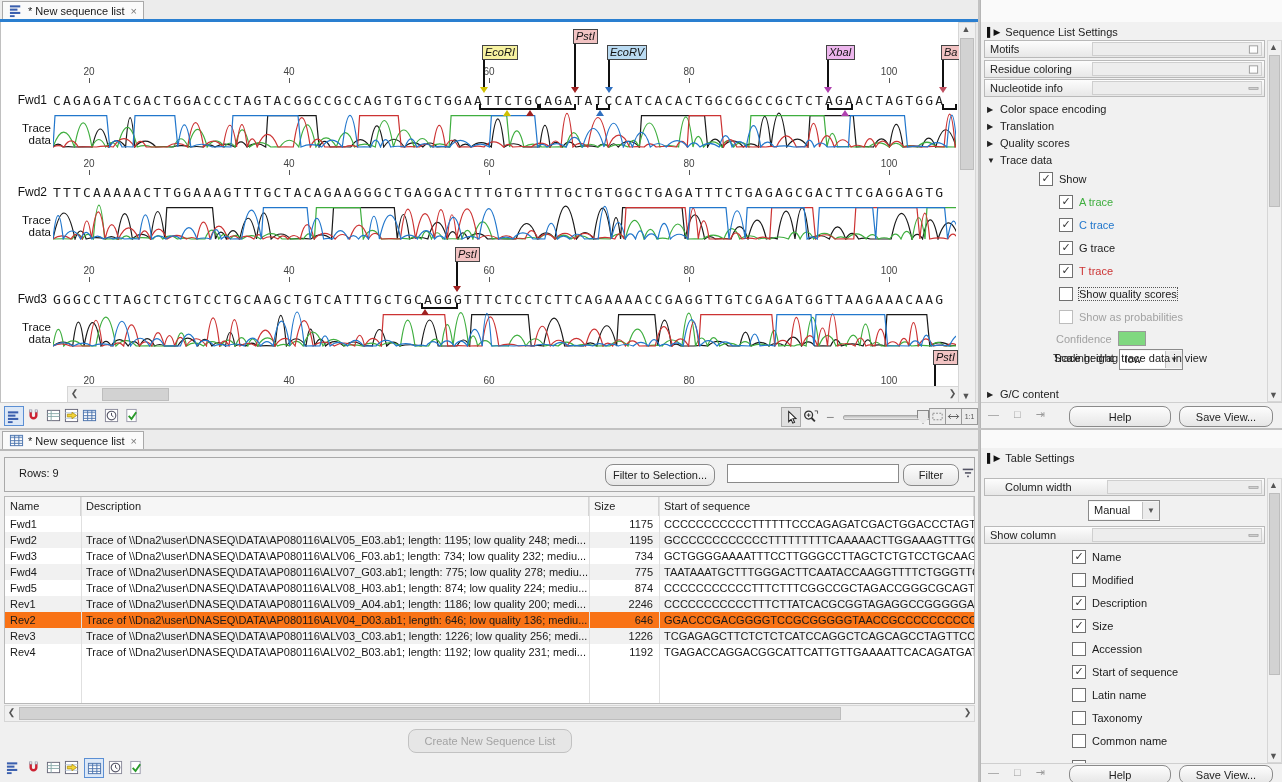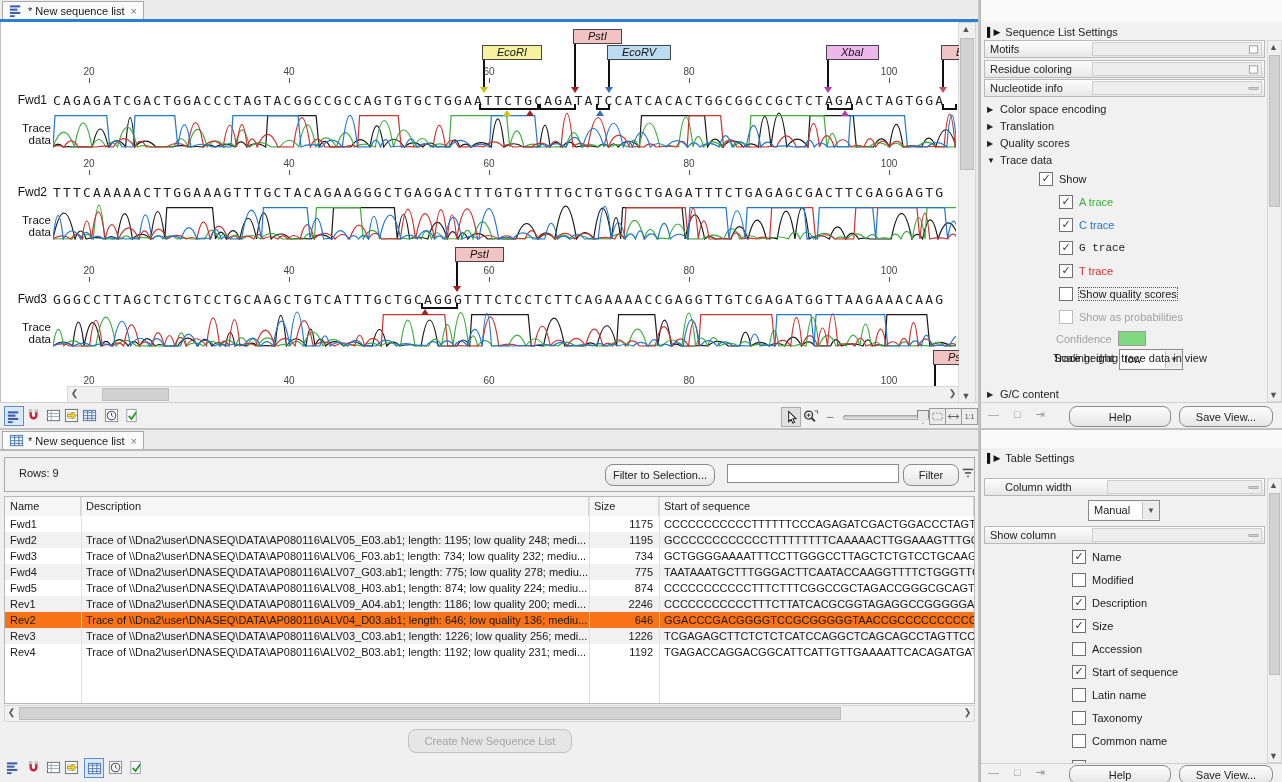--- a/index.html
+++ b/index.html
@@ -13,21 +13,21 @@
   .tab .close{color:#777;font-size:11px;margin-left:2px;cursor:default;}
   .bluebar{background:#2a7fd0;}
   
   #seq-area{background:#fff;overflow:hidden;border-left:1px solid #c0c0c0;}
   .row-name{position:absolute;width:46px;text-align:right;font-size:12px;color:#111;}
   .trace-label{position:absolute;left:2px;width:48px;text-align:right;font-size:11.5px;color:#111;}
   .seq-text{position:absolute;font-family:"DejaVu Sans Mono",monospace;font-size:13px;
             letter-spacing:2.2px;color:#222;white-space:nowrap;}
   .tick-num{position:absolute;font-size:10px;color:#444;transform:translateX(-50%);}
   .tick-line{position:absolute;width:1px;height:5px;background:#555;}
-  .site-flag{position:absolute;height:13px;line-height:12px;padding:0 14px;border:1px solid #444;
+  .site-flag{position:absolute;height:13px;line-height:12px;padding:0 2px;border:1px solid #444;
              font-size:11px;font-style:italic;color:#111;overflow:hidden;white-space:nowrap;z-index:3;}
   .site-pole{position:absolute;width:2px;background:#111;z-index:2;}
   .tri-down{position:absolute;width:0;height:0;border-left:4px solid transparent;
             border-right:4px solid transparent;border-top:6px solid #a02020;z-index:3;}
   .tri-up{position:absolute;width:0;height:0;border-left:4px solid transparent;
           border-right:4px solid transparent;border-bottom:6px solid #a02020;z-index:3;}
   .ul-line{position:absolute;height:2px;background:#111;}
   .ul-end{position:absolute;width:2px;height:5px;background:#111;}
   
   .sb-track{position:absolute;background:#f0f0f0;border:1px solid #d6d6d6;}
@@ -379,21 +379,21 @@
       <div class="cbrow" style="left:78px;top:195px;">
         <span class="cb">✓</span>
         <span class="t" style="color: rgb(63, 174, 63);">A trace</span>
       </div>
       <div class="cbrow" style="left:78px;top:218px;">
         <span class="cb">✓</span>
         <span class="t" style="color: rgb(34, 119, 204);">C trace</span>
       </div>
       <div class="cbrow" style="left:78px;top:241px;">
         <span class="cb">✓</span>
-        <span class="t" style="color: rgb(26, 26, 26); font-family: Liberation Mono, monospace;">G trace</span>
+        <span class="t" style="color: rgb(26, 26, 26);">G trace</span>
       </div>
       <div class="cbrow" style="left:78px;top:264px;">
         <span class="cb">✓</span>
         <span class="t" style="color: rgb(204, 51, 51);">T trace</span>
       </div>
       <div class="cbrow" style="left:78px;top:287px;">
         <span class="cb"></span>
         <span class="t focus-dotted">Show quality scores</span>
       </div>
       <div class="cbrow" style="left:78px;top:310px;">

